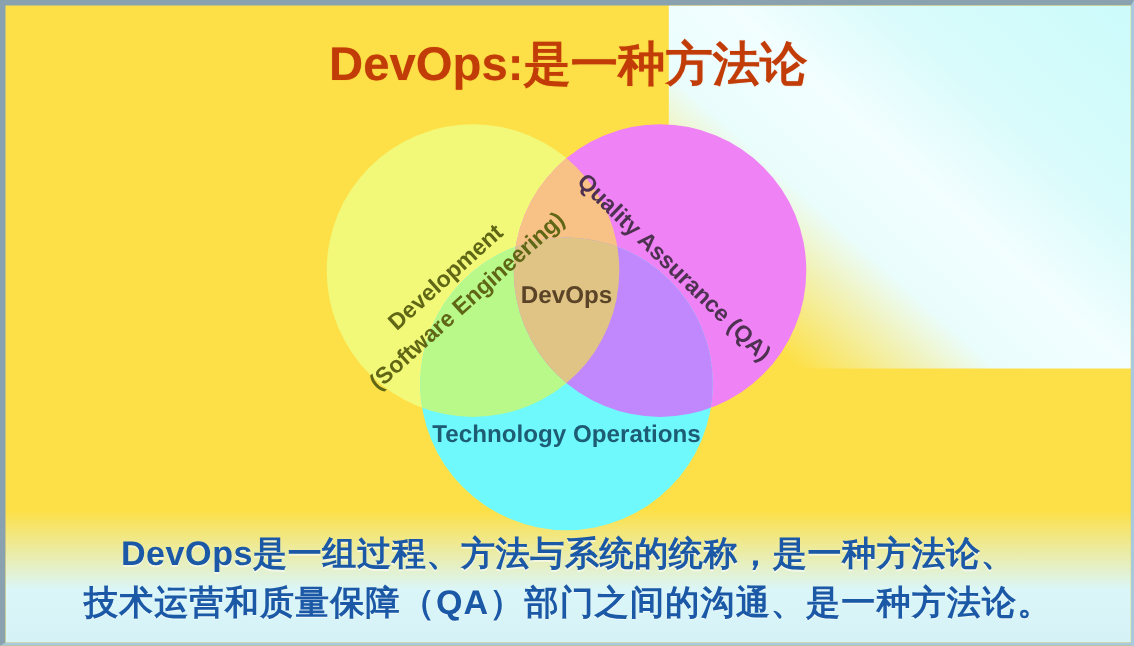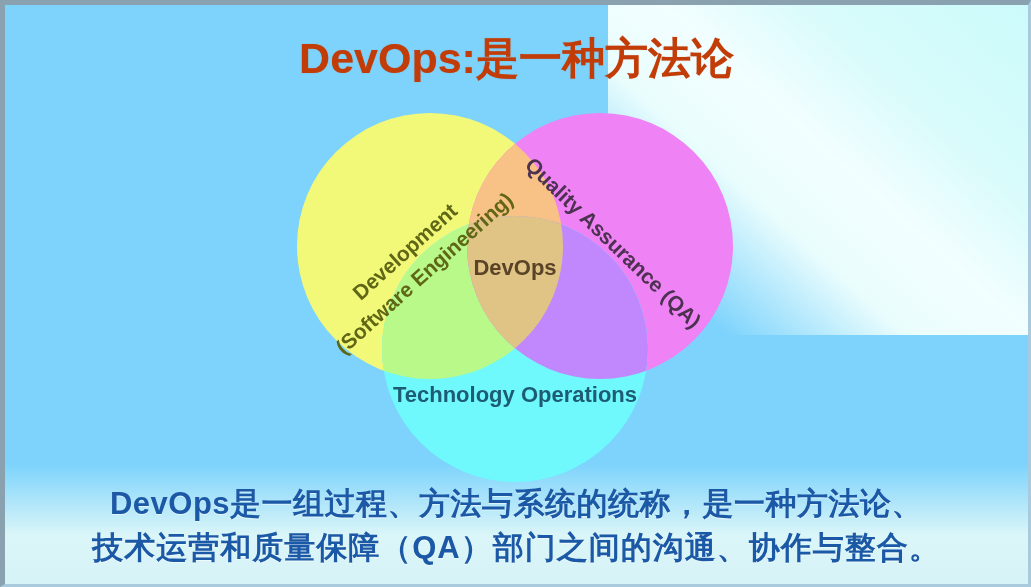--- a/index.html
+++ b/index.html
@@ -10,21 +10,21 @@
 
   
   #slide{
     position:relative;
     width:1031px;height:587px;
     box-sizing:border-box;
     border-top:5px solid #8aa2b0;
     border-left:5px solid #8aa2b0;
     border-right:3px solid #a9c9dc;
     border-bottom:3px solid #a9c9dc;
-    background:#7dd3fc;
+    background:#fde047;
     overflow:hidden;
   }
   
   #slide::before{
     content:"";
     position:absolute;top:0;right:0;
     width:420px;height:330px;
     background:linear-gradient(222deg,#ccfbfb 0%,#d9fbfb 28%,#f2feff 46%,#eafdfd 62%,rgba(226,252,251,0) 85%);
     pointer-events:none;
   }
@@ -126,16 +126,16 @@
       <text class="venn-lbl" transform="rotate(44 348 152)" x="348" y="159" text-anchor="middle" font-size="21" fill="#4d3150">Quality Assurance (QA)</text>
 
       <text class="venn-lbl" x="250" y="311" text-anchor="middle" font-size="22" fill="#1d5c73">Technology Operations</text>
 
       <text class="venn-lbl" x="250" y="184" text-anchor="middle" font-size="22" fill="#5a4326">DevOps</text>
     </svg>
   </div>
 
   <div id="caption">
     <span class="cl cl1">DevOps是一组过程、方法与系统的统称，是一种方法论、</span>
-    <span class="cl cl2">技术运营和质量保障（QA）部门之间的沟通、协作与整合。</span>
+    <span class="cl cl2">技术运营和质量保障（QA）部门之间的沟通、是一种方法论。</span>
   </div>
 
 </div>
 
 </body></html>

